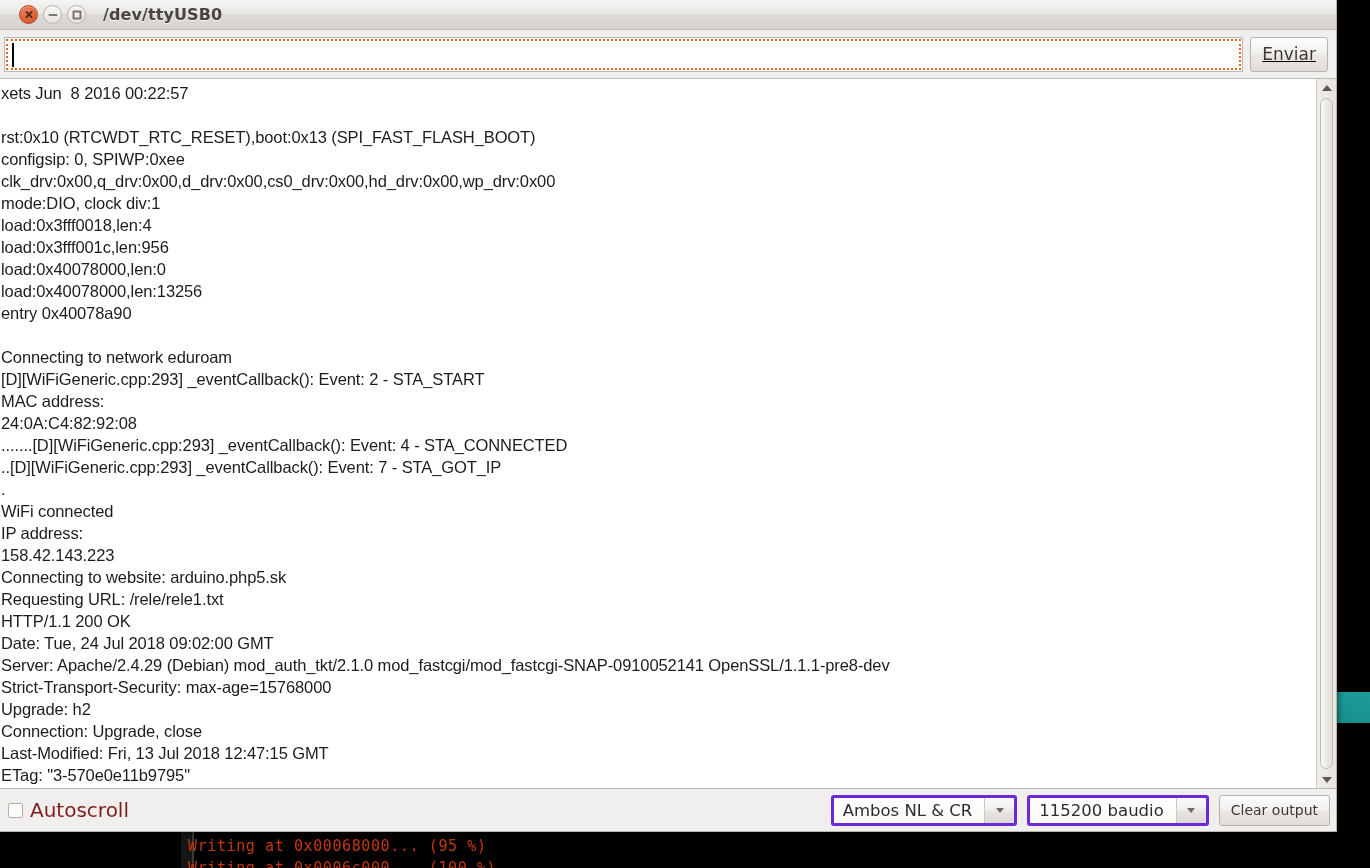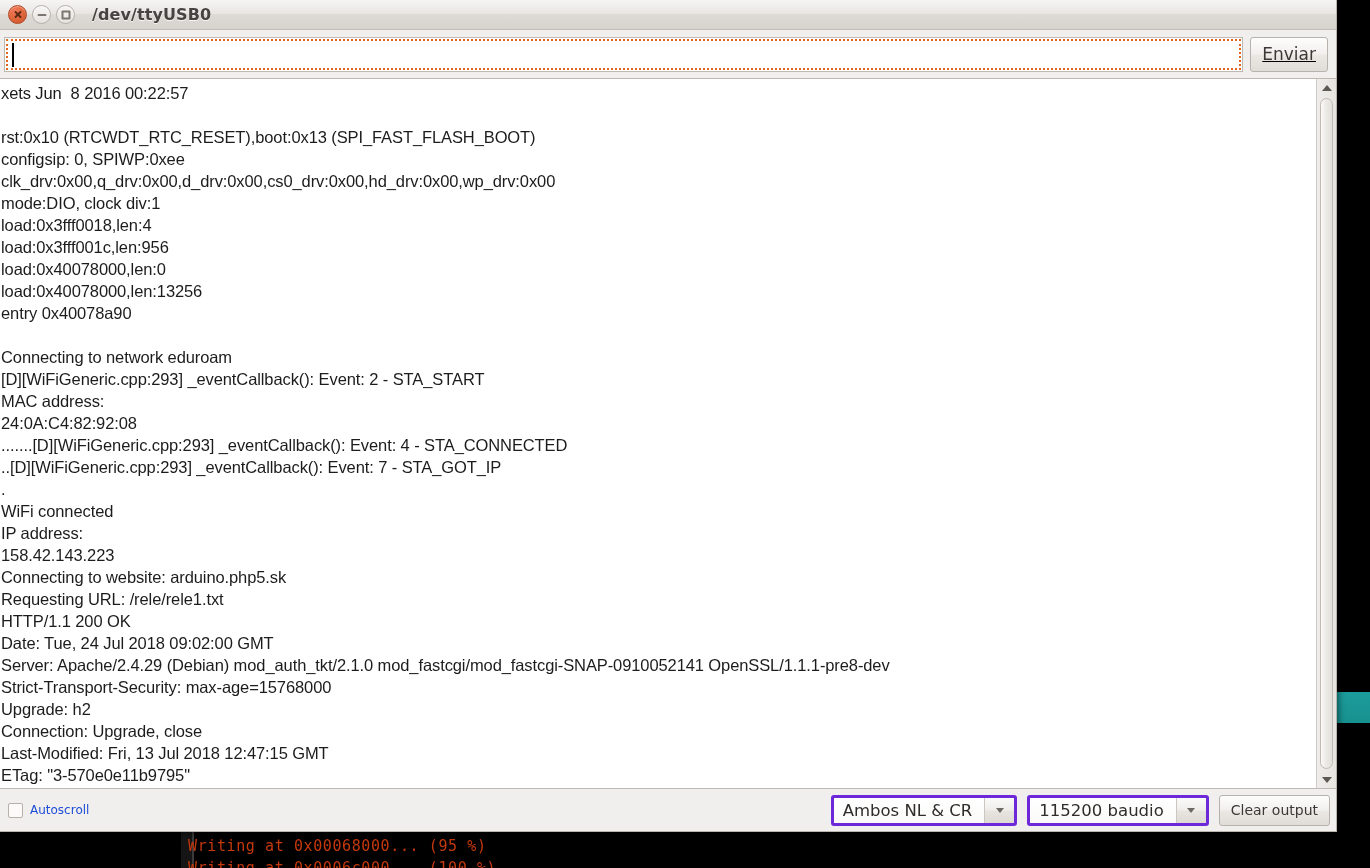--- a/index.html
+++ b/index.html
@@ -63,21 +63,21 @@
   }
 
   
   #titlebar {
     position: relative;
     height: 30px;
     background: linear-gradient(to bottom, #f6f5f4 0%, #e8e6e3 48%, #dedbd7 50%, #d6d2ce 100%);
     border-bottom: 1px solid #c3beb8;
     display: flex;
     align-items: center;
-    padding-left: 8px;
+    padding-left: 19px;
   }
   .wbtn {
     width: 19px;
     height: 19px;
     border-radius: 50%;
     margin-right: 5px;
     position: relative;
     flex: none;
   }
   .wbtn-close {
@@ -259,22 +259,22 @@
   }
   #autoscroll-box {
     width: 15px;
     height: 15px;
     background: #fbfaf9;
     border: 1px solid #b5b0a9;
     border-radius: 2px;
     margin-right: 7px;
   }
   #autoscroll-label {
-    font-size: 12px;
-    color: #1d4ed8;
+    font-size: 20px;
+    color: #7f1d1d;
   }
   #bottom-spacer { flex: 1; }
 
   .combo {
     display: flex;
     height: 31px;
     margin-right: 10px;
     border: 3px solid #6d28d9;
     border-radius: 3px;
     overflow: hidden;

